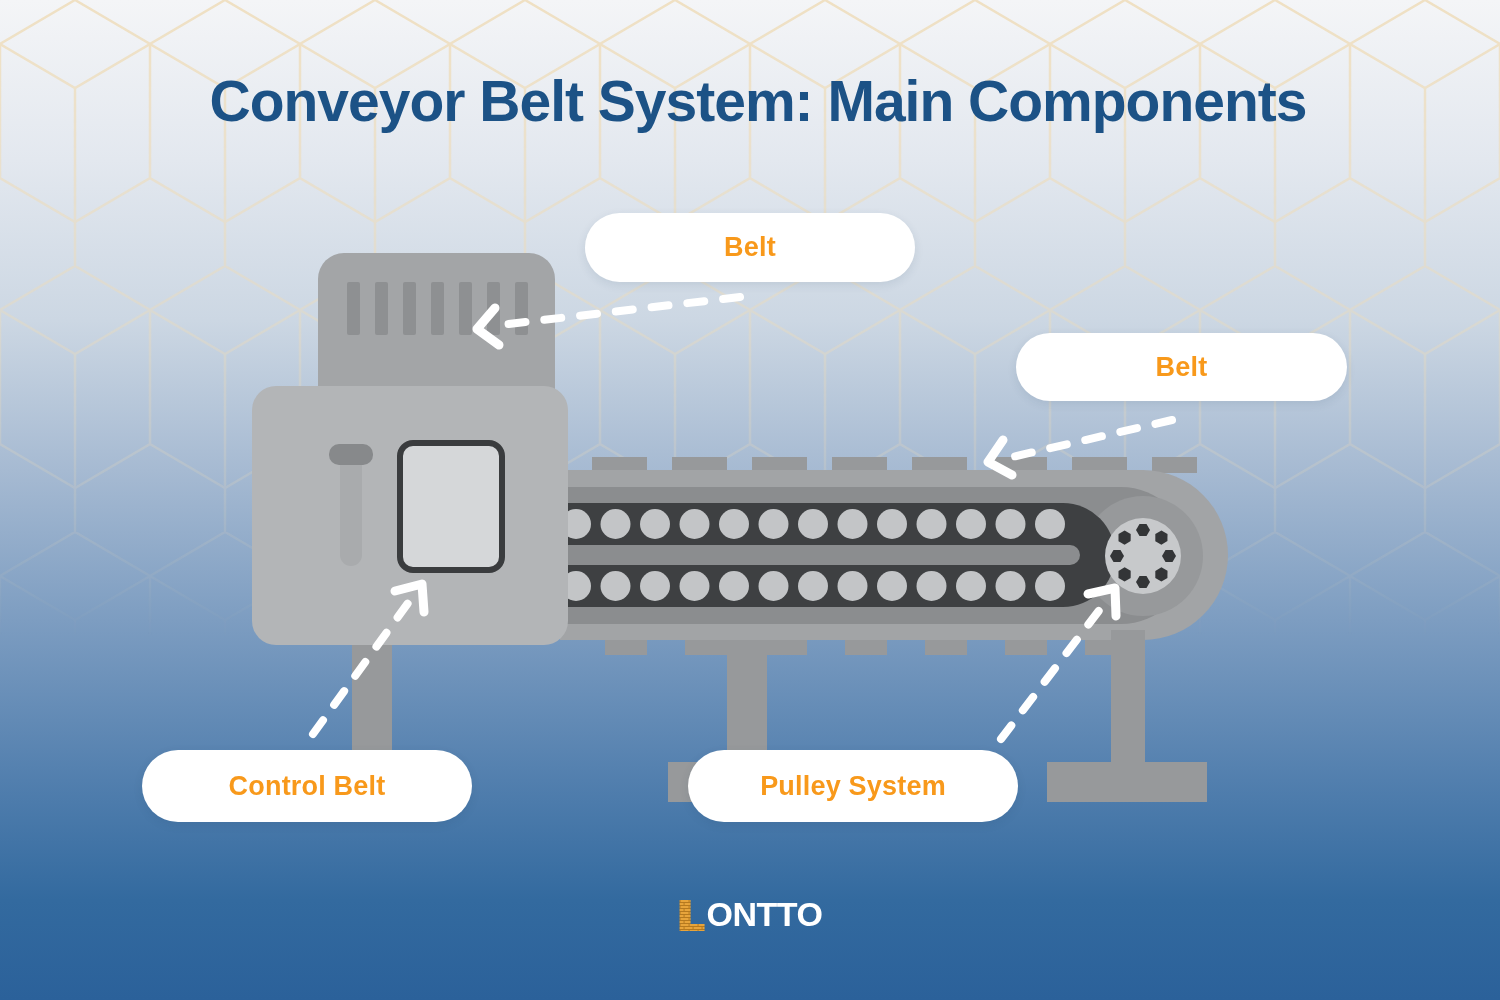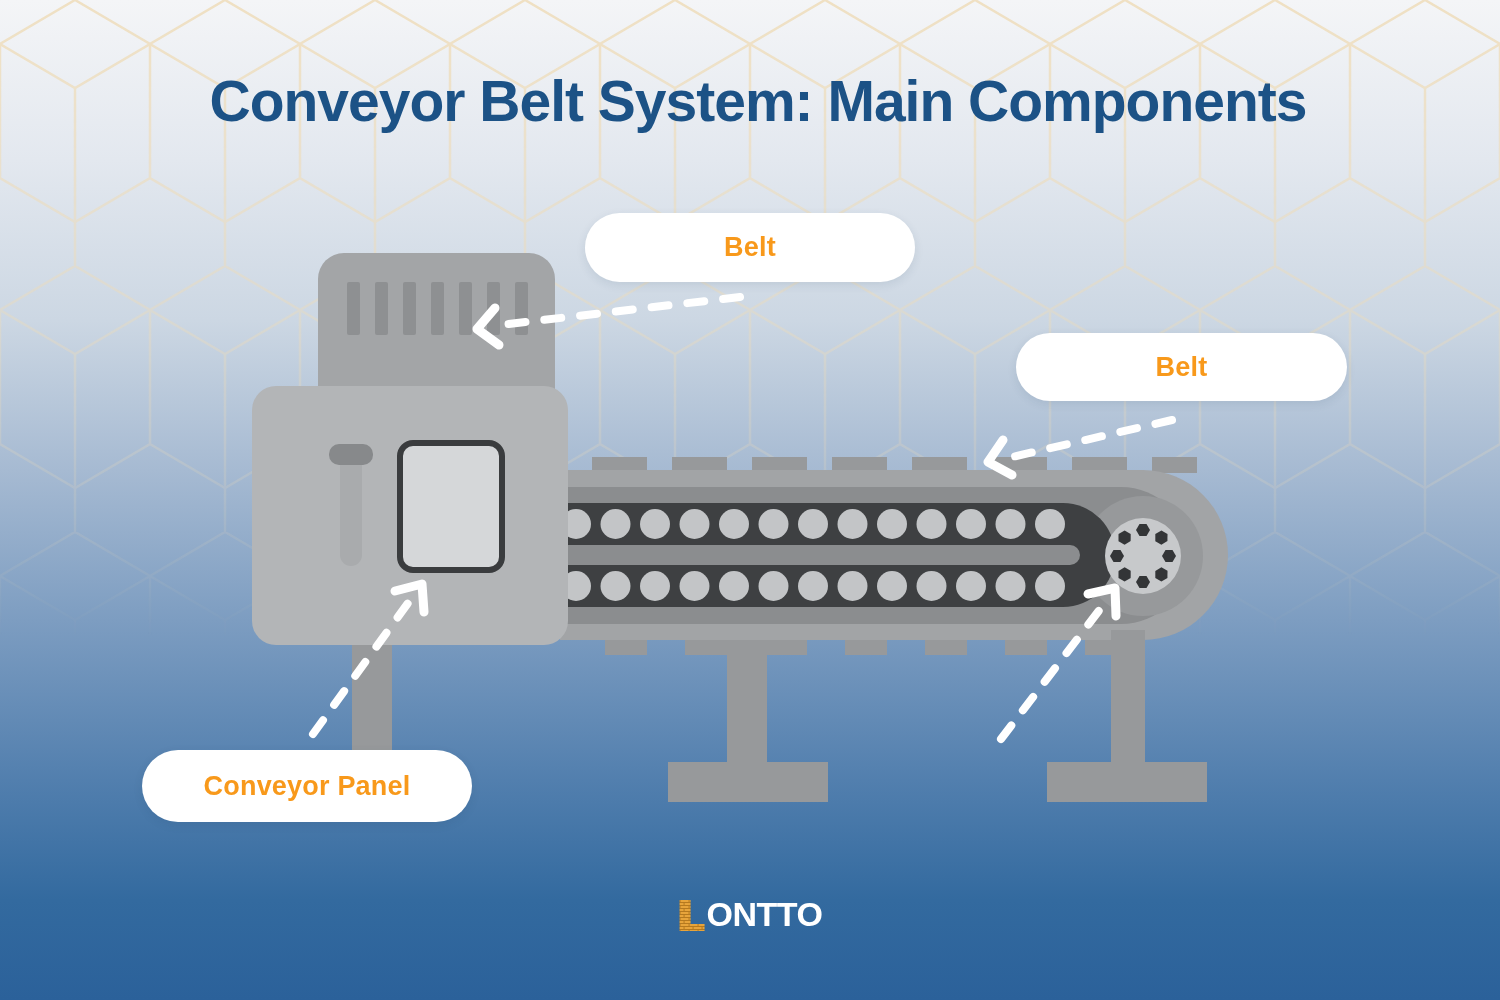--- a/index.html
+++ b/index.html
@@ -193,21 +193,24 @@
     </g>
   </svg>
 
   <div class="pill pill-motor">
     <span>Belt</span>
   </div>
   <div class="pill pill-belt">
     <span>Belt</span>
   </div>
   <div class="pill pill-control">
-    <span>Conveyor Panel</span>
+    <span>Control Belt</span>
+  </div>
+  <div class="pill pill-pulley">
+    <span>Pulley System</span>
   </div>
 
   <div class="brand">
     <svg width="28" height="33">
       <defs>
         <pattern id="brickPat" width="9" height="6" patternUnits="userSpaceOnUse">
           <rect width="9" height="6" fill="#e7a43b"></rect>
           <path d="M0,0.5 H9 M0,3.5 H9 M2.5,0.5 V3.5 M6.5,3.5 V6.5" stroke="#b5791f" stroke-width="1" fill="none"></path>
         </pattern>
       </defs>

